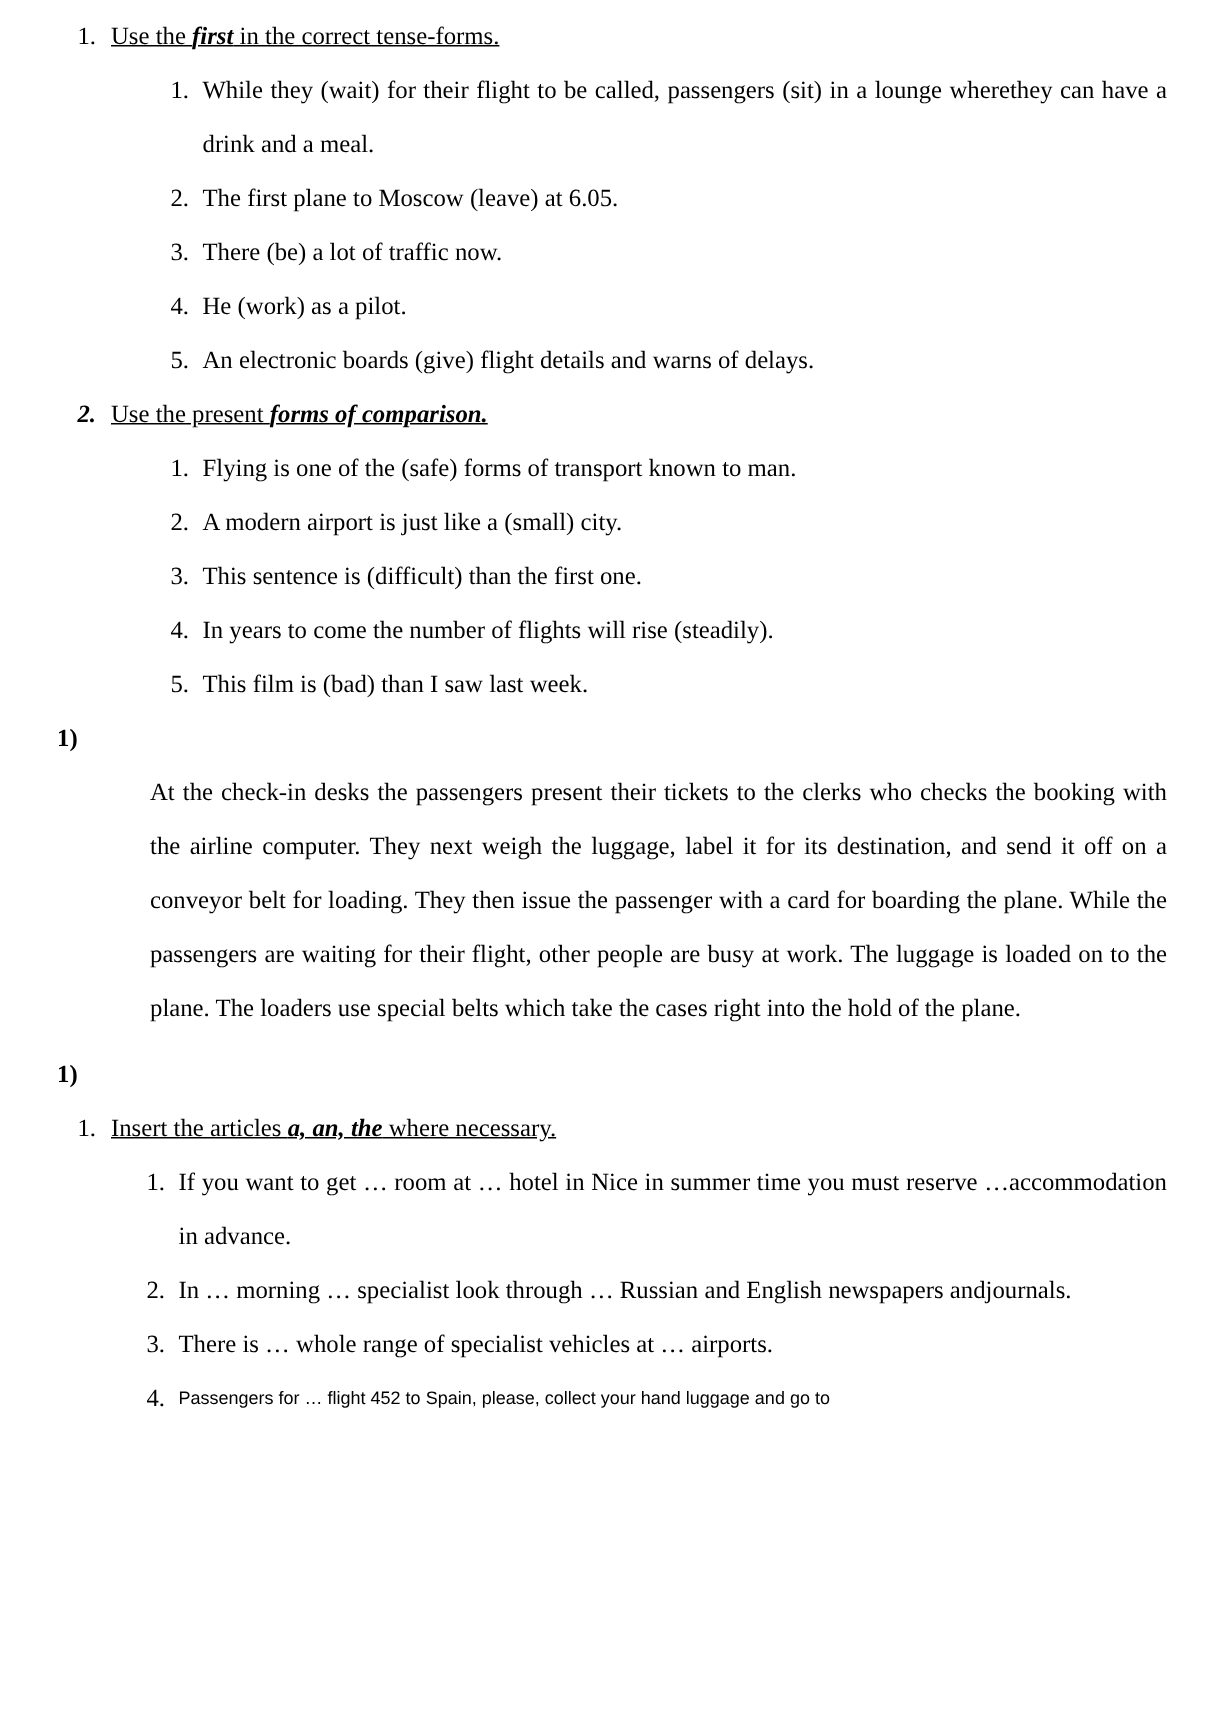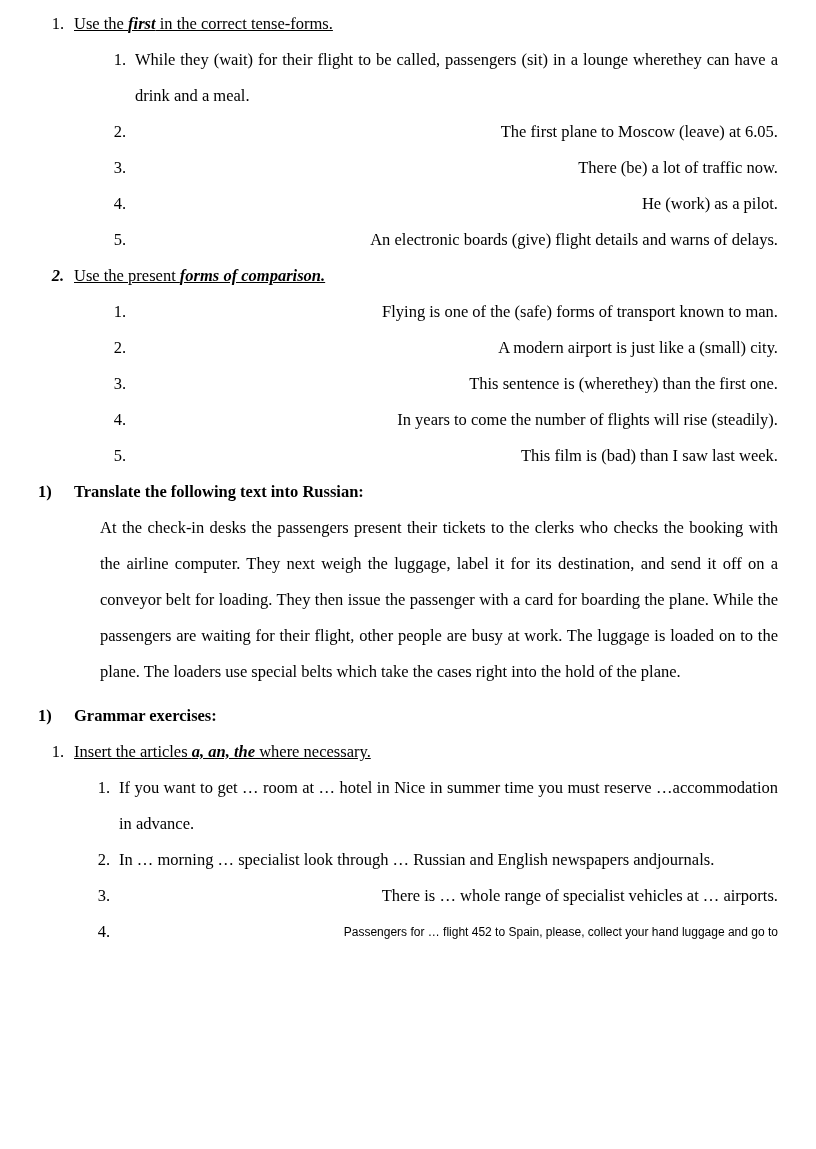--- a/index.html
+++ b/index.html
@@ -76,21 +76,21 @@
   }
   .sub .marker {
     width: 22px;
     margin-right: 9px;
   }
   .sub .itxt {
     text-align: justify;
     text-justify: inter-word;
   }
   .sub .itxt.nojust {
-    text-align: right;
+    text-align: left;
   }
 
   
   .sub.tight {
     margin-left: 50px;
   }
 
   
   .bhead {
     display: flex;
@@ -183,43 +183,41 @@
     <li class="item">
       <span class="marker">1.</span>
       <span class="itxt nojust">Flying is one of the (safe) forms of transport known to man.</span>
     </li>
     <li class="item">
       <span class="marker">2.</span>
       <span class="itxt nojust">A modern airport is just like a (small) city.</span>
     </li>
     <li class="item">
       <span class="marker">3.</span>
-      <span class="itxt nojust">This sentence is (wherethey) than the first one.</span>
+      <span class="itxt nojust">This sentence is (difficult) than the first one.</span>
     </li>
     <li class="item">
       <span class="marker">4.</span>
       <span class="itxt nojust">In years to come the number of flights will rise (steadily).</span>
     </li>
     <li class="item">
       <span class="marker">5.</span>
       <span class="itxt nojust">This film is (bad) than I saw last week.</span>
     </li>
   </ul>
 
   <div class="bhead">
     <span class="marker">1)</span>
-    <span>Translate the following text into Russian:</span>
   </div>
 
   <p class="para">At the check-in desks the passengers present their tickets to the clerks who checks the booking with the airline computer. They next weigh the luggage, label it for its destination, and send it off on a conveyor belt for loading. They then issue the passenger with a card for boarding the plane. While the passengers are waiting for their flight, other people are busy at work. The luggage is loaded on to the plane. The loaders use special belts which take the cases right into the hold of the plane.</p>
 
 
   <div class="bhead gap-small">
     <span class="marker">1)</span>
-    <span>Grammar exercises:</span>
   </div>
 
   <div class="sec-head item">
     <span class="marker">1.</span>
     <span class="itxt"><span>Insert the articles </span><span class="bi">a, an, the</span><span> where necessary.</span></span>
   </div>
 
   <ul class="olist sub tight clip-bottom">
     <li class="item">
       <span class="marker">1.</span>

